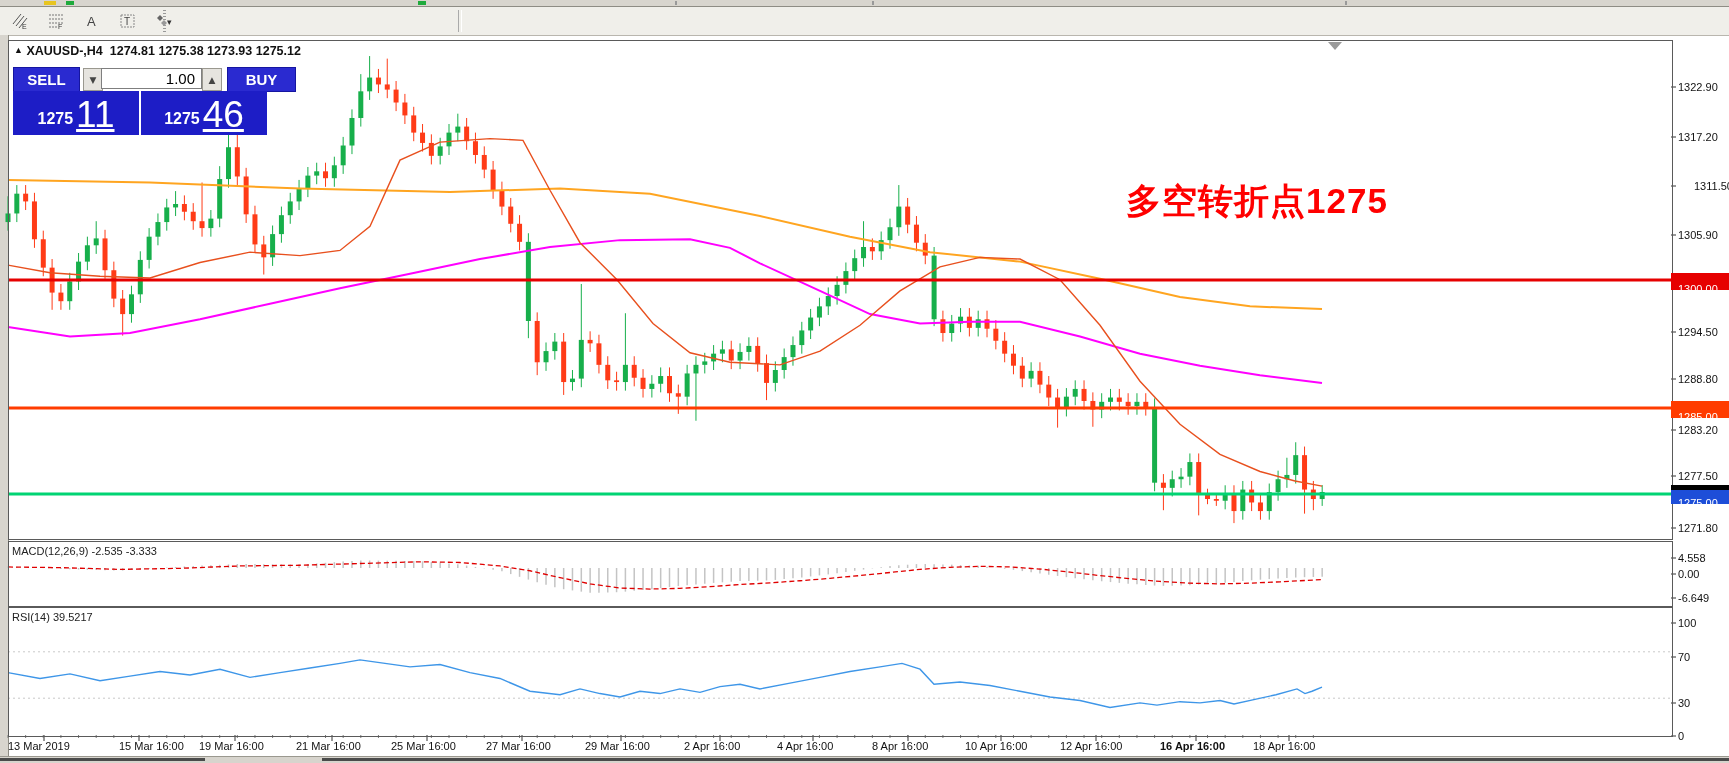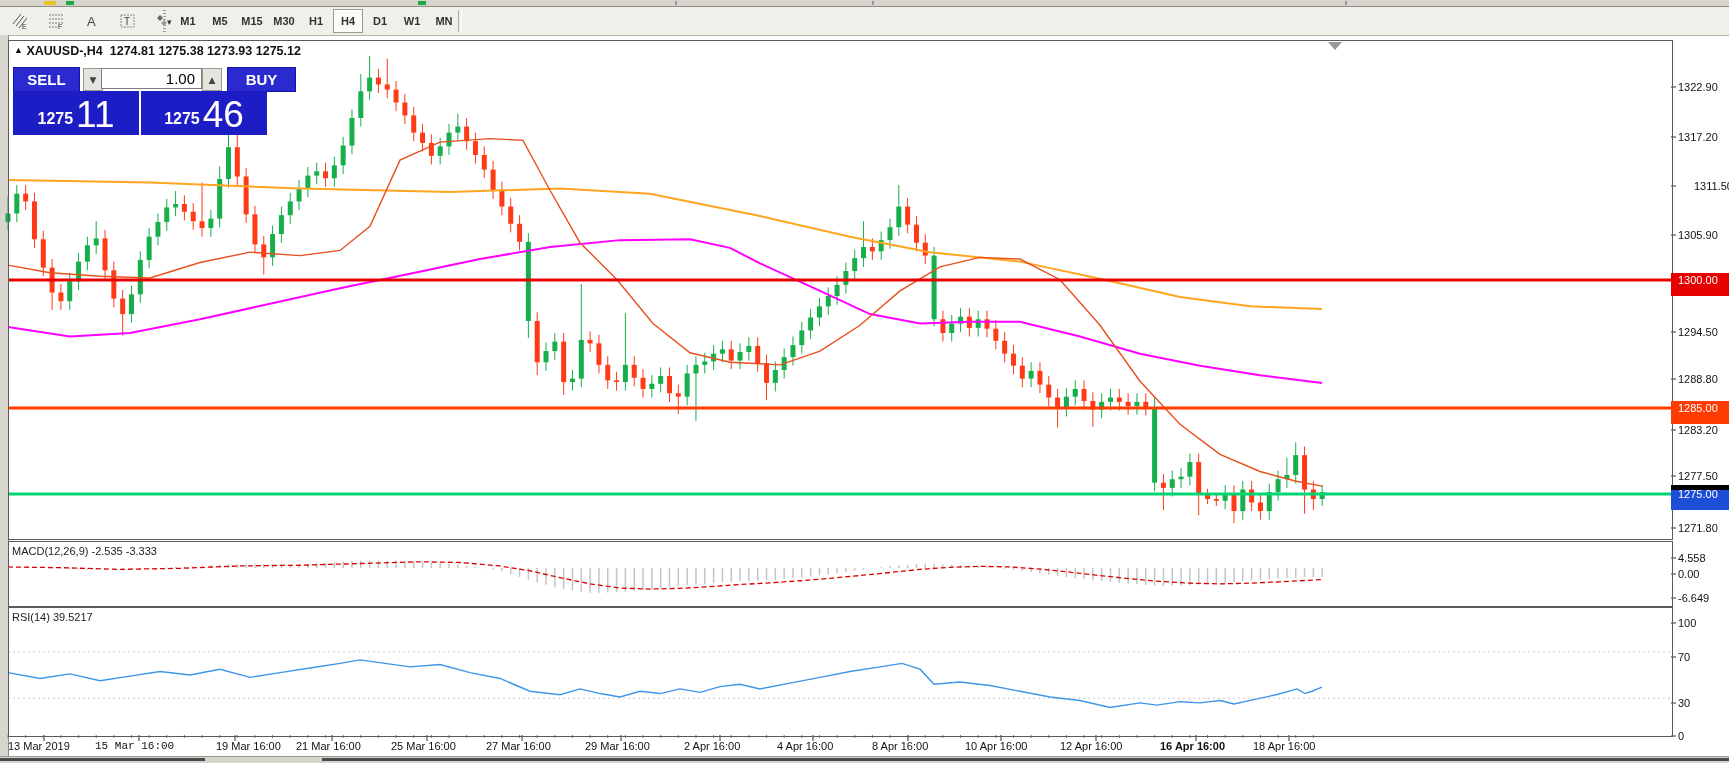--- a/index.html
+++ b/index.html
@@ -18,37 +18,37 @@
      font:bold 11px "Liberation Sans",sans-serif;color:#333;display:flex;align-items:center;justify-content:center;cursor:pointer;}
   .tf-btn.active{background:#fbfbf8;border:1px solid #9a988f;box-shadow:inset 1px 1px 0 #fff;}
   #tf-sep{position:absolute;left:458px;top:3px;width:2px;height:22px;border-left:1px solid #aaa;border-right:1px solid #fff;}
   
   #left-strip{position:absolute;left:0;top:35px;width:8px;height:728px;background:#d8d5ce;border-right:1px solid #8e8c84;}
   #bottom-chrome{position:absolute;left:0;top:756px;width:1729px;height:7px;background:#d7d4cd;border-top:1px solid #9a988f;}
   .scroll-seg{position:absolute;top:1px;height:3px;background:#4a4a4a;}
   .panel-border{position:absolute;border:1px solid #5a5a5a;background:transparent;pointer-events:none;}
   #plot{position:absolute;left:0;top:0;width:1729px;height:763px;}
   .ax-label{position:absolute;font:11px "Liberation Sans",sans-serif;color:#111;white-space:nowrap;}
-  .badge{position:absolute;left:1671px;width:58px;height:23px;font:11px "Liberation Sans",sans-serif;
-     color:#fff;padding:1px 0 0 7px;box-sizing:border-box;white-space:nowrap;}
+  .badge{position:absolute;left:1671px;width:58px;height:17px;font:11px "Liberation Sans",sans-serif;
+     color:#fff;padding:10px 0 0 7px;box-sizing:border-box;white-space:nowrap;}
   #axis-blackbar{position:absolute;left:1671px;top:485px;width:58px;height:5px;background:#000;}
   .time-label{position:absolute;top:740px;font:11px "Liberation Sans",sans-serif;color:#111;white-space:nowrap;}
   .ind-label{position:absolute;font:11px "Liberation Sans",sans-serif;color:#222;white-space:nowrap;}
   
   #symbol-title{position:absolute;left:14px;top:44px;font:600 12.5px "Liberation Sans",sans-serif;color:#111;}
   #trade-panel{position:absolute;left:0;top:0;}
   .trade-btn{position:absolute;background:#2a2ad0;color:#fff;border:1px solid #1515a0;
      font:600 15px "Liberation Sans",sans-serif;display:flex;align-items:center;justify-content:center;cursor:pointer;}
   #vol-down,#vol-up{position:absolute;width:18px;height:21px;background:#e6e4df;border:1px solid #9a988f;
      font:9px "DejaVu Sans",sans-serif;color:#444;display:flex;align-items:center;justify-content:center;cursor:pointer;}
   #vol-input{position:absolute;left:101px;top:68px;width:101px;height:21px;border:1px solid #7f7f7f;
      font:15px "Liberation Sans",sans-serif;text-align:right;padding:0 6px;box-sizing:border-box;}
   .price-tile{position:absolute;background:#1d1dc6;color:#fff;display:flex;align-items:flex-end;justify-content:center;cursor:pointer;}
   .tile-small{font:bold 16px "Liberation Sans",sans-serif;margin:0 3px 7px 0;}
-  .tile-big{font:400 37px "Liberation Sans",sans-serif;line-height:40px;}
+  .tile-big{font:400 37px "Liberation Sans",sans-serif;line-height:40px;text-decoration:underline;}
   #annotation{position:absolute;left:1126px;top:178px;font:bold 35px "Liberation Sans","DejaVu Sans",sans-serif;
      color:#ff0000;letter-spacing:1px;white-space:nowrap;}
   #shift-marker{position:absolute;left:1328px;top:42px;width:0;height:0;
      border-left:7px solid transparent;border-right:7px solid transparent;border-top:8px solid #9a9a9a;}
 </style>
 </head>
 <body>
 <div id="app">
 
   <div id="top-strip">
@@ -94,31 +94,20 @@
         </div>
         <div class="tool-btn">
           <svg width="18" height="18">
             <path d="M5 3 L8 6 L5 9 L2 6 Z" fill="#666"></path>
             <path d="M9 8 L12 11 L9 14 L6 11 Z" fill="#999"></path>
             <text x="12" y="13" font-size="9" fill="#333">▾</text>
           </svg>
         </div>
       </div>
     <div id="tf-grip"></div>
-    <div id="tf-group">
-        <div class="tf-btn">M1</div>
-        <div class="tf-btn">M5</div>
-        <div class="tf-btn">M15</div>
-        <div class="tf-btn">M30</div>
-        <div class="tf-btn">H1</div>
-        <div class="tf-btn active">H4</div>
-        <div class="tf-btn">D1</div>
-        <div class="tf-btn">W1</div>
-        <div class="tf-btn">MN</div>
-      </div>
     <div id="tf-sep"></div>
   </div>
 
   <div id="left-strip"></div>
   <div id="bottom-chrome">
     <div class="scroll-seg" style="left:0;width:205px;"></div>
     <div class="scroll-seg" style="left:322px;width:1407px;"></div>
   </div>
 
   <svg id="plot" xmlns="http://www.w3.org/2000/svg">
@@ -709,20 +698,21 @@
     <div class="price-tile" style="left:13px;top:91px;width:126px;height:44px;">
       <span class="tile-small">1275</span>
       <span class="tile-big">11</span>
     </div>
     <div class="price-tile" style="left:141px;top:91px;width:126px;height:44px;">
       <span class="tile-small">1275</span>
       <span class="tile-big">46</span>
     </div>
   </div>
 
+  <div id="annotation">多空转折点1275</div>
 
   <div class="ind-label" style="left:12px;top:545px;">MACD(12,26,9) -2.535 -3.333</div>
   <div class="ind-label" style="left:12px;top:611px;">RSI(14) 39.5217</div>
 
   <div id="price-axis">
       <div class="ax-label" style="left:1678px;top:81px;">1322.90</div>
       <div class="ax-label" style="left:1678px;top:131px;">1317.20</div>
       <div class="ax-label" style="left:1678px;top:180px;margin-left:16px;">1311.50</div>
       <div class="ax-label" style="left:1678px;top:229px;">1305.90</div>
       <div class="ax-label" style="left:1678px;top:326px;">1294.50</div>
@@ -737,22 +727,22 @@
       <div class="ax-label" style="left:1678px;top:568px;">0.00</div>
       <div class="ax-label" style="left:1678px;top:592px;">-6.649</div>
       <div class="ax-label" style="left:1678px;top:617px;">100</div>
       <div class="ax-label" style="left:1678px;top:651px;">70</div>
       <div class="ax-label" style="left:1678px;top:697px;">30</div>
       <div class="ax-label" style="left:1678px;top:730px;">0</div>
     </div>
   <div id="axis-blackbar"></div>
   <div id="time-axis">
       <div class="time-label" style="left:8px;">13 Mar 2019</div>
-      <div class="time-label" style="left:95px;font-family:Liberation Mono, monospace;">15 Mar 16:00</div>
-      <div class="time-label" style="left:216px;">19 Mar 16:00</div>
+      <div class="time-label" style="left:119px;">15 Mar 16:00</div>
+      <div class="time-label" style="left:199px;">19 Mar 16:00</div>
       <div class="time-label" style="left:296px;">21 Mar 16:00</div>
       <div class="time-label" style="left:391px;">25 Mar 16:00</div>
       <div class="time-label" style="left:486px;">27 Mar 16:00</div>
       <div class="time-label" style="left:585px;">29 Mar 16:00</div>
       <div class="time-label" style="left:684px;">2 Apr 16:00</div>
       <div class="time-label" style="left:777px;">4 Apr 16:00</div>
       <div class="time-label" style="left:872px;">8 Apr 16:00</div>
       <div class="time-label" style="left:965px;">10 Apr 16:00</div>
       <div class="time-label" style="left:1060px;">12 Apr 16:00</div>
       <div class="time-label" style="left:1160px;font-weight:bold;">16 Apr 16:00</div>

